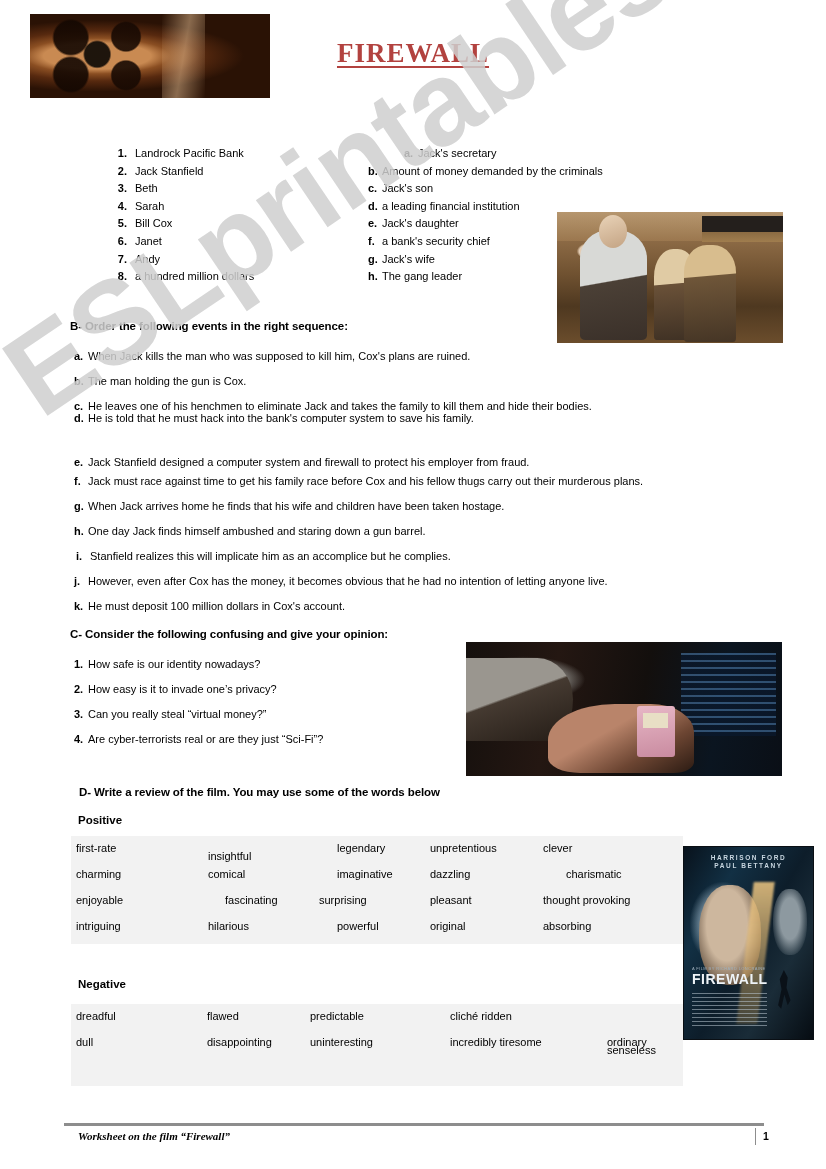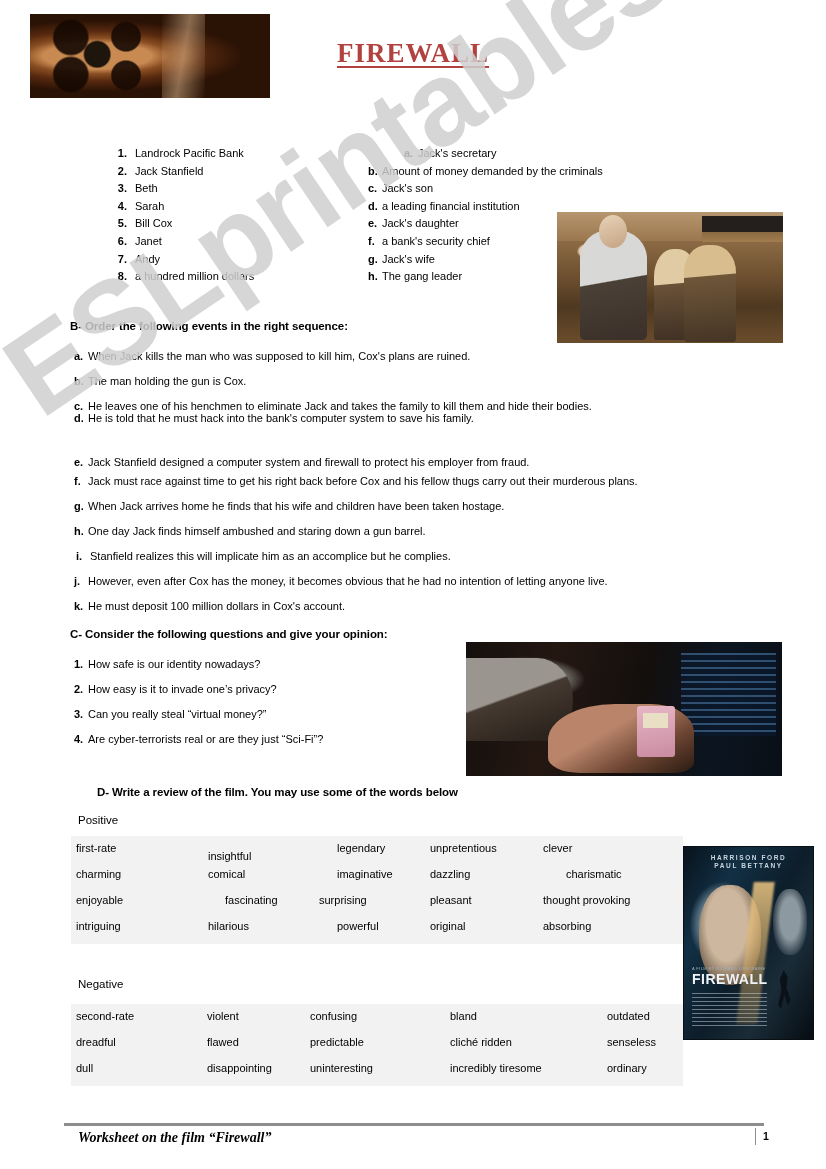--- a/index.html
+++ b/index.html
@@ -230,36 +230,36 @@
   }
   .wordtable .cell {
     position: absolute;
     font-size: 11px;
     top: 6px;
     white-space: nowrap;
   }
   .label-pos, .label-neg {
     position: absolute;
     font-size: 11.5px;
-    font-weight: normal;
+    font-weight: bold;
   }
 
   
   #footrule {
     position: absolute;
     left: 64px; top: 1123px; width: 700px; height: 3px;
     background: #8d8d8d;
   }
   #footer-text {
     position: absolute;
     left: 78px; top: 1130px;
     font-family: "Liberation Serif", serif;
     font-style: italic;
     font-weight: bold;
-    font-size: 14px;
+    font-size: 11px;
   }
   #footer-sep {
     position: absolute;
     left: 755px; top: 1128px; width: 1px; height: 17px;
     background: #8d8d8d;
   }
   #footer-page {
     position: absolute;
     left: 763px; top: 1130px;
     font-size: 10.5px;
@@ -327,37 +327,37 @@
       <div class="item li-b" style="left: 368px; top: 270.2px;"><span class="mk">h.</span><span>The gang leader</span></div>
     </div>
 
   <div class="sec-head" style="left:70px; top:320px;">B- Order the following events in the right sequence:</div>
   <div id="sec-b-list">
       <div class="item li-b" style="left: 74px; top: 350px;"><span class="mk">a.</span><span>When Jack kills the man who was supposed to kill him, Cox's plans are ruined.</span></div>
       <div class="item li-b" style="left: 74px; top: 375px;"><span class="mk">b.</span><span>The man holding the gun is Cox.</span></div>
       <div class="item li-b" style="left: 74px; top: 400px;"><span class="mk">c.</span><span>He leaves one of his henchmen to eliminate Jack and takes the family to kill them and hide their bodies.</span></div>
       <div class="item li-b" style="left: 74px; top: 412px;"><span class="mk">d.</span><span>He is told that he must hack into the bank's computer system to save his family.</span></div>
       <div class="item li-b" style="left: 74px; top: 456px;"><span class="mk">e.</span><span>Jack Stanfield designed a computer system and firewall to protect his employer from fraud.</span></div>
-      <div class="item li-b" style="left: 74px; top: 475px;"><span class="mk">f.</span><span>Jack must race against time to get his right back before Cox and his fellow thugs carry out their murderous plans.</span></div>
+      <div class="item li-b" style="left: 74px; top: 475px;"><span class="mk">f.</span><span>Jack must race against time to get his family race before Cox and his fellow thugs carry out their murderous plans.</span></div>
       <div class="item li-b" style="left: 74px; top: 500px;"><span class="mk">g.</span><span>When Jack arrives home he finds that his wife and children have been taken hostage.</span></div>
       <div class="item li-b" style="left: 74px; top: 525px;"><span class="mk">h.</span><span>One day Jack finds himself ambushed and staring down a gun barrel.</span></div>
       <div class="item li-b" style="left: 76px; top: 550px;"><span class="mk">i.</span><span>Stanfield realizes this will implicate him as an accomplice but he complies.</span></div>
       <div class="item li-b" style="left: 74px; top: 575px;"><span class="mk">j.</span><span>However, even after Cox has the money, it becomes obvious that he had no intention of letting anyone live.</span></div>
       <div class="item li-b" style="left: 74px; top: 600px;"><span class="mk">k.</span><span>He must deposit 100 million dollars in Cox's account.</span></div>
     </div>
 
-  <div class="sec-head" style="left:70px; top:628px;">C- Consider the following questions and give your opinion:</div>
+  <div class="sec-head" style="left:70px; top:628px;">C- Consider the following confusing and give your opinion:</div>
   <div id="sec-c-list">
       <div class="item li-b" style="left: 74px; top: 658px;"><span class="mk">1.</span><span>How safe is our identity nowadays?</span></div>
       <div class="item li-b" style="left: 74px; top: 683px;"><span class="mk">2.</span><span>How easy is it to invade one’s privacy?</span></div>
       <div class="item li-b" style="left: 74px; top: 708px;"><span class="mk">3.</span><span>Can you really steal “virtual money?”</span></div>
       <div class="item li-b" style="left: 74px; top: 733px;"><span class="mk">4.</span><span>Are cyber-terrorists real or are they just “Sci-Fi”?</span></div>
     </div>
 
-  <div class="sec-head" style="left:90px; top:786px;padding-left:7px;">D- Write a review of the film. You may use some of the words below</div>
+  <div class="sec-head" style="left:72px; top:786px;padding-left:7px;">D- Write a review of the film. You may use some of the words below</div>
 
   <div class="label-pos" style="left:78px; top:814px;">Positive</div>
 
   <div class="wordtable" id="table-positive" style="left:71px; top:836px; width:612px; height:108px;">
       <div class="wrow">
         <span class="cell" style="left: 5px;">first-rate</span>
         <span class="cell" style="left: 137px; margin-top: 8px;">insightful</span>
         <span class="cell" style="left: 266px;">legendary</span>
         <span class="cell" style="left: 359px;">unpretentious</span>
         <span class="cell" style="left: 472px;">clever</span>
@@ -382,32 +382,25 @@
         <span class="cell" style="left: 266px;">powerful</span>
         <span class="cell" style="left: 359px;">original</span>
         <span class="cell" style="left: 472px;">absorbing</span>
       </div>
     </div>
 
   <div class="label-neg" style="left:78px; top:978px;">Negative</div>
 
   <div class="wordtable" id="table-negative" style="left:71px; top:1004px; width:612px; height:82px;">
       <div class="wrow">
-        <span class="cell" style="left: 5px;">second-rate</span>
-        <span class="cell" style="left: 136px;">violent</span>
-        <span class="cell" style="left: 239px;">confusing</span>
-        <span class="cell" style="left: 379px;">bland</span>
-        <span class="cell" style="left: 536px;">outdated</span>
-      </div>
-      <div class="wrow">
         <span class="cell" style="left: 5px;">dreadful</span>
         <span class="cell" style="left: 136px;">flawed</span>
         <span class="cell" style="left: 239px;">predictable</span>
         <span class="cell" style="left: 379px;">cliché ridden</span>
-        <span class="cell" style="left: 536px;">senseless</span>
+        <span class="cell" style="left: 536px; margin-top: 34px;">senseless</span>
       </div>
       <div class="wrow">
         <span class="cell" style="left: 5px;">dull</span>
         <span class="cell" style="left: 136px;">disappointing</span>
         <span class="cell" style="left: 239px;">uninteresting</span>
         <span class="cell" style="left: 379px;">incredibly tiresome</span>
         <span class="cell" style="left: 536px;">ordinary</span>
       </div>
     </div>
 

